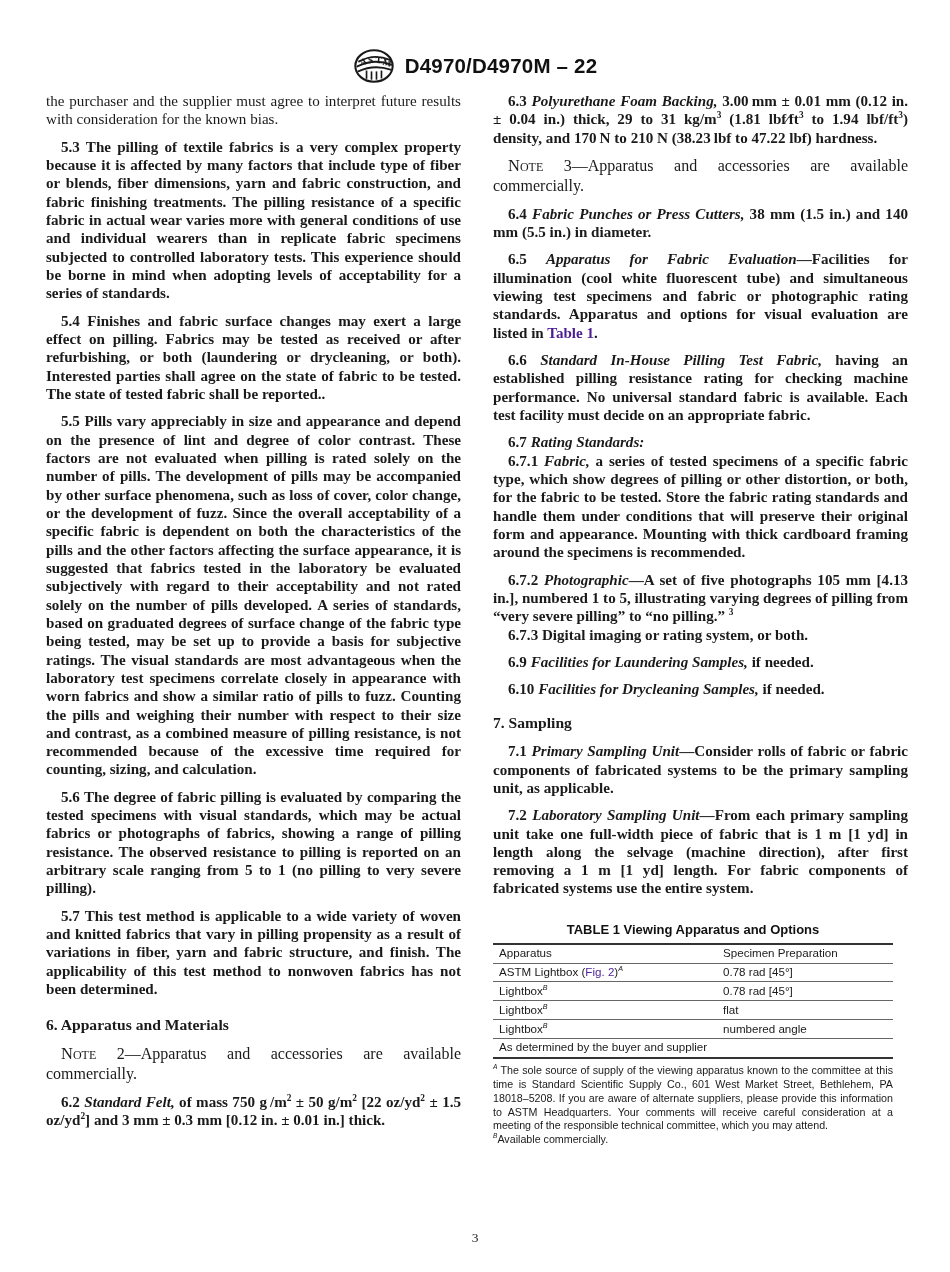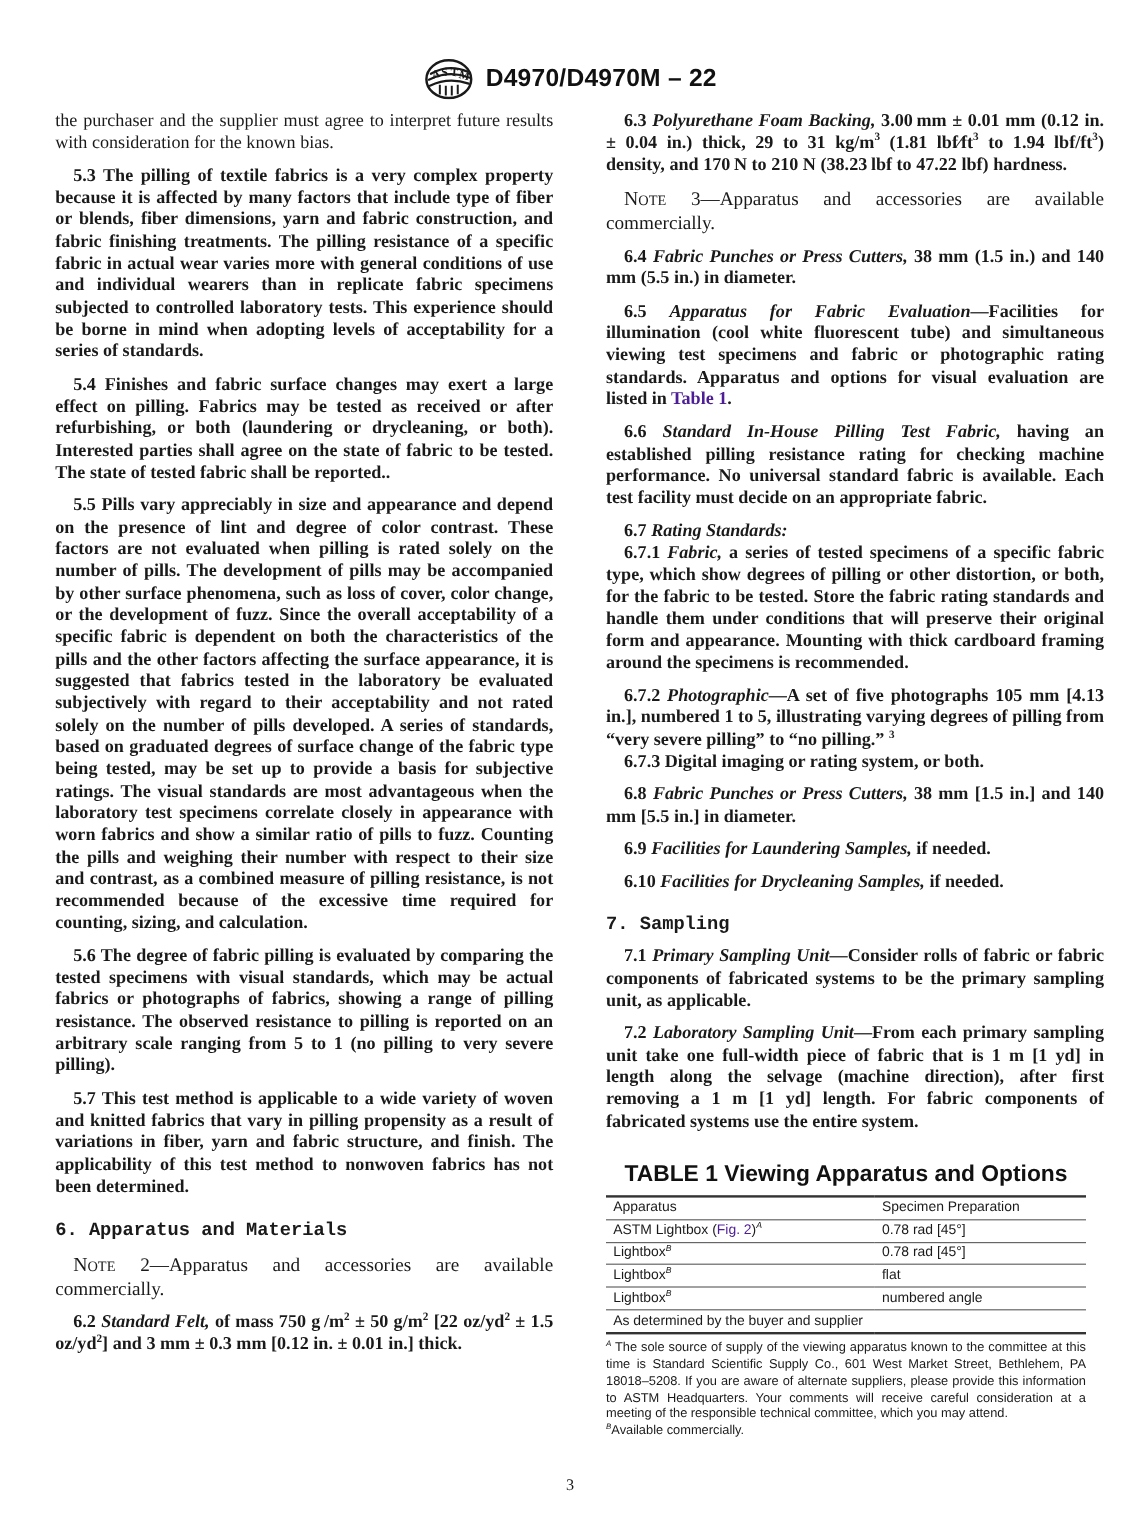--- a/index.html
+++ b/index.html
@@ -47,21 +47,21 @@
     white-space: nowrap;
   }
 
   
   .columns {
     position: absolute;
     top: 92px;
     left: 0;
     width: 950px;
     display: flex;
-    gap: 44px;
+    gap: 32px;
     padding: 0 46px;
     box-sizing: border-box;
   }
   .col {
     width: 415px;
     flex: 0 0 415px;
   }
 
   p.body {
     margin: 0 0 9px 0;
@@ -84,37 +84,37 @@
     line-height: 1.22;
     text-align: justify;
     text-indent: 15px;
   }
   .smallcaps {
     font-variant: small-caps;
     font-size: 1.03em;
   }
 
   h2.section {
-    font-family: Liberation Mono, monospace;
+    font-family: Liberation Serif, serif;
     font-weight: bold;
     font-size: 15.6px;
     margin: 16px 0 9px 0;
     line-height: 1.2;
   }
   h2.section.first { margin-top: 18px; }
 
   
   .table-wrap {
     margin-top: 24px;
     width: 400px;
   }
   .table-title {
     font-family: "Liberation Sans", "DejaVu Sans", sans-serif;
     font-weight: bold;
-    font-size: 19px;
+    font-size: 13px;
     text-align: center;
     margin-bottom: 6px;
     color: #111;
   }
   table.t1 {
     border-collapse: collapse;
     width: 100%;
     font-family: "Liberation Sans", "DejaVu Sans", sans-serif;
     font-size: 11.6px;
     color: #1a1a1a;
@@ -222,21 +222,20 @@
       <p class="body indent"><span>6.6</span> <span class="it">Standard In-House Pilling Test Fabric,</span> <span>having an established pilling resistance rating for checking machine performance. No universal standard fabric is available. Each test facility must decide on an appropriate fabric.</span></p>
 
       <p class="body indent" style="margin-bottom:0"><span>6.7</span> <span class="it">Rating Standards:</span></p>
 
       <p class="body indent"><span>6.7.1</span> <span class="it">Fabric,</span> <span>a series of tested specimens of a specific fabric type, which show degrees of pilling or other distortion, or both, for the fabric to be tested. Store the fabric rating standards and handle them under conditions that will preserve their original form and appearance. Mounting with thick cardboard framing around the specimens is recommended.</span></p>
 
       <p class="body indent" style="margin-bottom:0"><span>6.7.2</span> <span class="it">Photographic</span><span>—A set of five photographs 105 mm [4.13 in.], numbered 1 to 5, illustrating varying degrees of pilling from “very severe pilling” to “no pilling.”</span> <sup>3</sup></p>
 
       <p class="body indent">6.7.3  Digital imaging or rating system, or both.</p>
 
-      <p class="body indent"><span>6.8</span> <span class="it">Fabric Punches or Press Cutters,</span> <span>38 mm [1.5 in.] and 140 mm [5.5 in.] in diameter.</span></p>
 
       <p class="body indent"><span>6.9</span> <span class="it">Facilities for Laundering Samples,</span> <span>if needed.</span></p>
 
       <p class="body indent"><span>6.10</span> <span class="it">Facilities for Drycleaning Samples,</span> <span>if needed.</span></p>
 
       <h2 class="section">7.  Sampling</h2>
 
       <p class="body indent"><span>7.1</span> <span class="it">Primary Sampling Unit</span><span>—Consider rolls of fabric or fabric components of fabricated systems to be the primary sampling unit, as applicable.</span></p>
 
       <p class="body indent"><span>7.2</span> <span class="it">Laboratory Sampling Unit</span><span>—From each primary sampling unit take one full-width piece of fabric that is 1 m [1 yd] in length along the selvage (machine direction), after first removing a 1 m [1 yd] length. For fabric components of fabricated systems use the entire system.</span></p>

